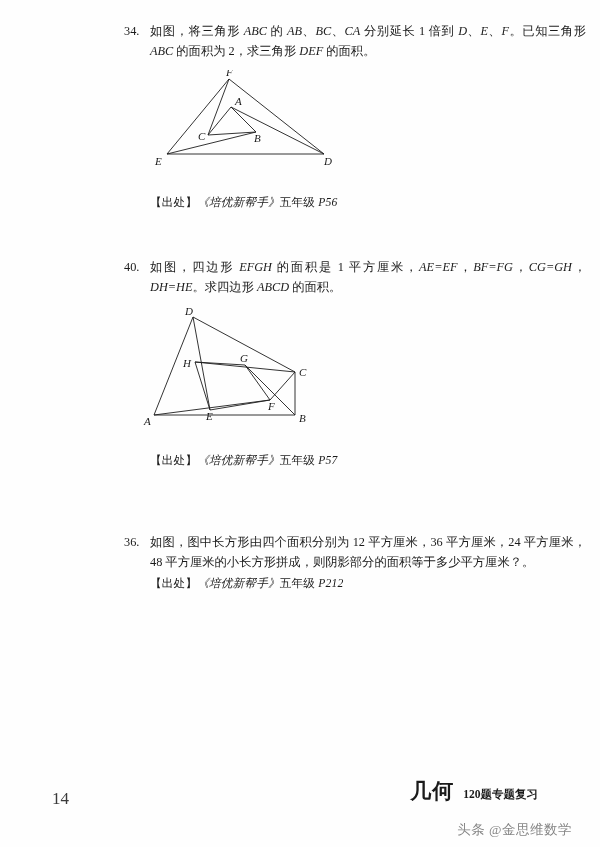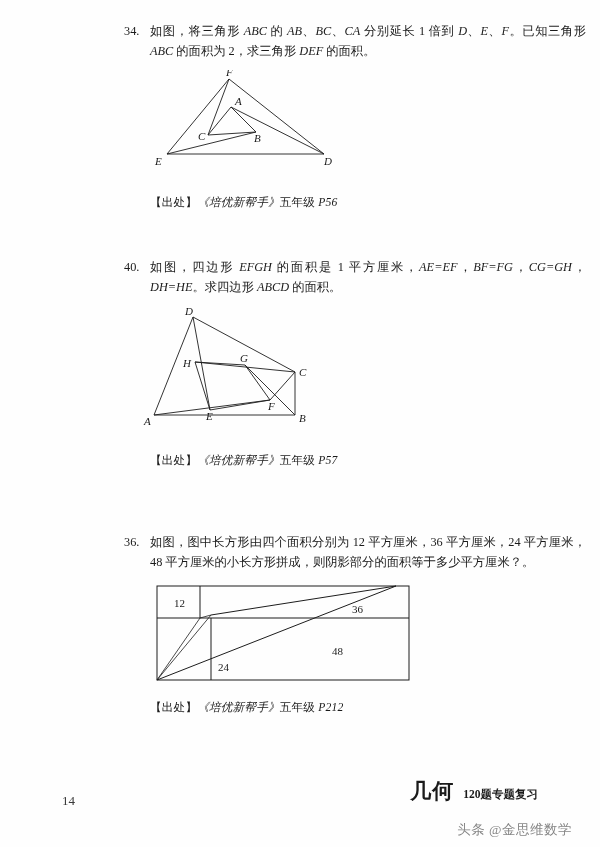--- a/index.html
+++ b/index.html
@@ -66,23 +66,23 @@
     font-size: 21px;
     font-weight: 700;
     letter-spacing: 1px;
   }
   #footer-brand .small {
     font-size: 11.5px;
     font-weight: 700;
   }
   #page-number {
     position: absolute;
-    left: 62px;
+    left: 52px;
     bottom: 38px;
-    font-size: 13px;
+    font-size: 17px;
     color: #3a3a3a;
   }
   #watermark {
     position: absolute;
     right: 28px;
     bottom: 8px;
     font-size: 13.5px;
     color: #7c7c7c;
     letter-spacing: 0.5px;
     opacity: 0.92;
@@ -166,43 +166,20 @@
 
     <div class="source" style="margin-top:4px;padding-left:26px;"><span>【出处】</span><span class="bk">《培优新帮手》</span><span>五年级</span>&nbsp;<span class="pg">P57</span></div>
   </div>
 
   <div class="problem" style="top:533px;">
     <div class="prob-head">
       <div class="prob-num">36.</div>
       <div class="prob-body">如图，图中长方形由四个面积分别为 12 平方厘米，36 平方厘米，24 平方厘米，48 平方厘米的小长方形拼成，则阴影部分的面积等于多少平方厘米？。</div>
     </div>
 
-    <div class="figwrap" style="height:112px;margin-top:12px;">
-      <svg width="320" height="104" viewBox="0 0 320 104" style="position:absolute;left:32px;top:0;">
-
-        <polygon points="1,95 55,30 44,33" fill="#dcdcdc" stroke="#1d1d1d" stroke-width="0.8"></polygon>
-
-        <rect class="fr" x="1" y="1" width="252" height="94" stroke-width="1"></rect>
-
-        <line x1="1" y1="33" x2="253" y2="33" stroke-width="1"></line>
-
-        <line x1="44" y1="1" x2="44" y2="33" stroke-width="1"></line>
-
-        <line x1="55" y1="33" x2="55" y2="95" stroke-width="1"></line>
-
-        <line x1="1" y1="95" x2="240" y2="1" stroke-width="1"></line>
-
-        <line x1="55" y1="30" x2="240" y2="1" stroke-width="1"></line>
-
-        <text class="plain" x="18" y="22">12</text>
-        <text class="plain" x="196" y="28">36</text>
-        <text class="plain" x="62" y="86">24</text>
-        <text class="plain" x="176" y="70">48</text>
-      </svg>
-    </div>
 
     <div class="source" style="margin-top:2px;padding-left:26px;"><span>【出处】</span><span class="bk">《培优新帮手》</span><span>五年级</span>&nbsp;<span class="pg">P212</span></div>
   </div>
 
   <div id="page-number">14</div>
 
   <div id="footer-brand">
     <span class="big">几何</span>
     <span class="small">120题专题复习</span>
   </div>

